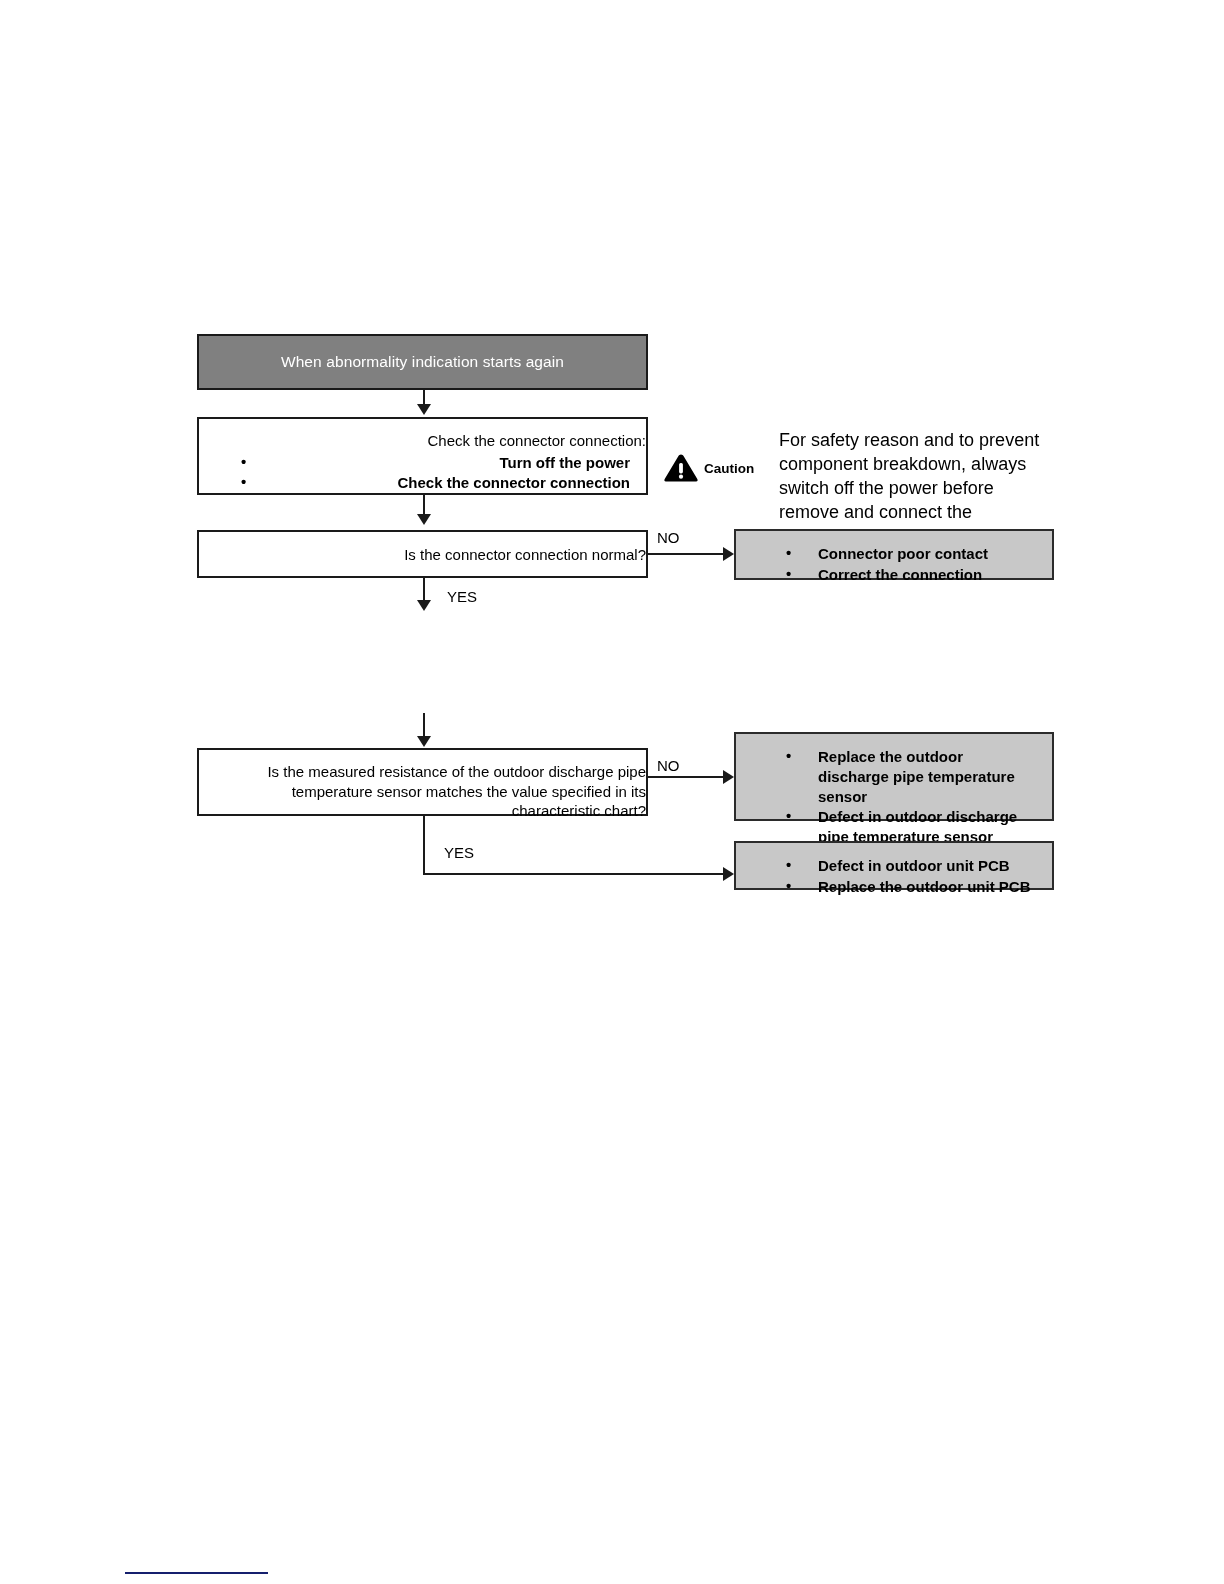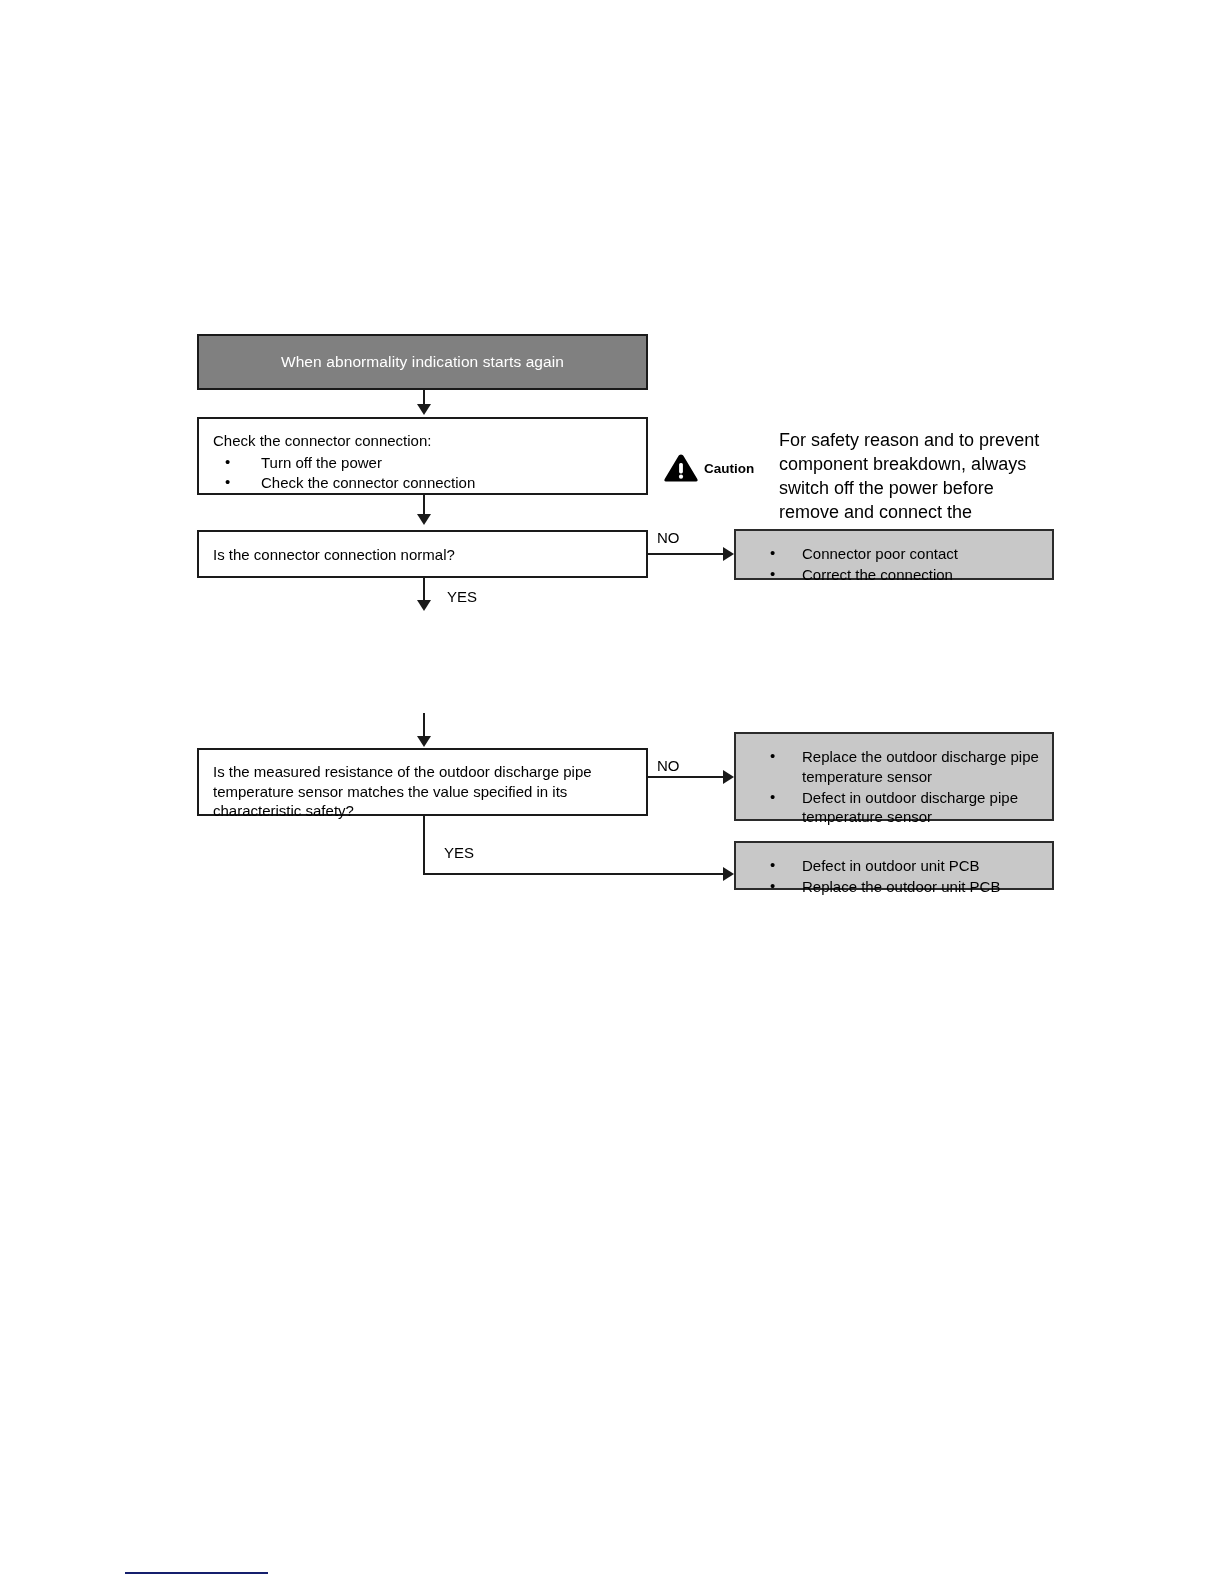--- a/index.html
+++ b/index.html
@@ -41,20 +41,21 @@
     letter-spacing: 0.1px;
   }
 
   .process-box,
   .decision-box {
     background: #ffffff;
     color: #000000;
     padding: 12px 0 10px 14px;
     font-size: 15px;
     line-height: 1.30;
+    text-align: right;
   }
 
   .result-box {
     background: #c8c8c8;
     color: #000000;
     border: 2px solid #2b2b2b;
     padding: 12px 0 12px 10px;
     font-size: 15px;
     line-height: 1.32;
   }
@@ -65,21 +66,22 @@
   }
 
   ul.bullets {
     list-style: none;
     margin: 0;
     padding: 0;
   }
   ul.bullets li {
     position: relative;
     padding-left: 48px;
-    margin: 1px 0;
+    margin: 1px 16px;
+    font-weight: bold;
   }
   ul.bullets li::before {
     content: "\2022";
     position: absolute;
     left: 12px;
     top: -1px;
     font-size: 15px;
     line-height: inherit;
   }
 
@@ -198,21 +200,21 @@
 
   <div class="vline" style="left:423px; top:578px; height:24px;"></div>
   <div class="arrow-down" style="left:417px; top:600px;"></div>
   <div class="edge-label" style="left:447px; top:588px;">YES</div>
 
 
   <div class="vline" style="left:423px; top:713px; height:24px;"></div>
   <div class="arrow-down" style="left:417px; top:736px;"></div>
 
   <div class="box decision-box" style="left:197px; top:748px; width:451px; height:68px; padding-top:12px;">
-    <span class="plain-line" style="max-width:408px; display:inline-block;">Is the measured resistance of the outdoor discharge pipe temperature sensor matches the value specified in its characteristic safety?</span>
+    <span class="plain-line" style="max-width:408px; display:inline-block;">Is the measured resistance of the outdoor discharge pipe temperature sensor matches the value specified in its characteristic chart?</span>
   </div>
 
   <div class="hline" style="left:648px; top:776px; width:78px;"></div>
   <div class="arrow-right" style="left:723px; top:770px;"></div>
   <div class="edge-label" style="left:657px; top:757px;">NO</div>
 
   <div class="box result-box" style="left:734px; top:732px; width:320px; height:89px;">
     <ul class="bullets">
       <li style="max-width:250px;">Replace the outdoor discharge pipe temperature sensor</li>
       <li style="max-width:236px;">Defect in outdoor discharge pipe temperature sensor</li>

